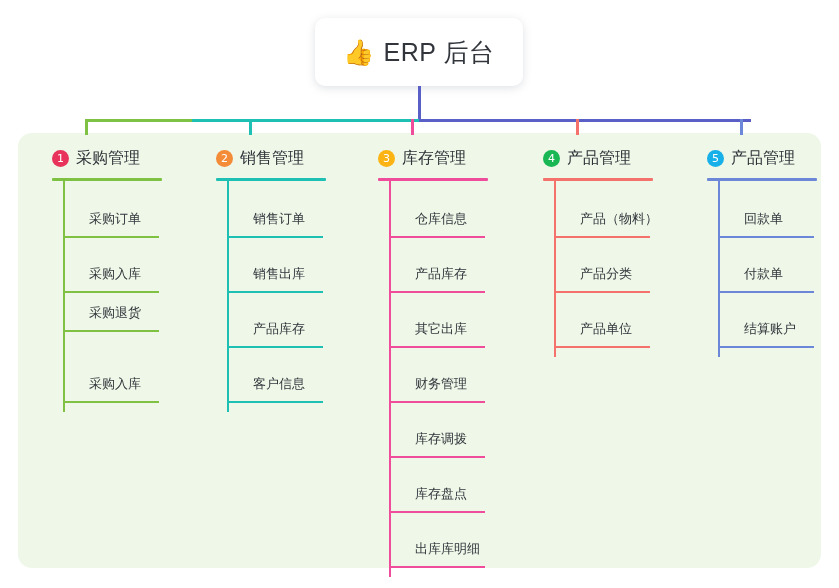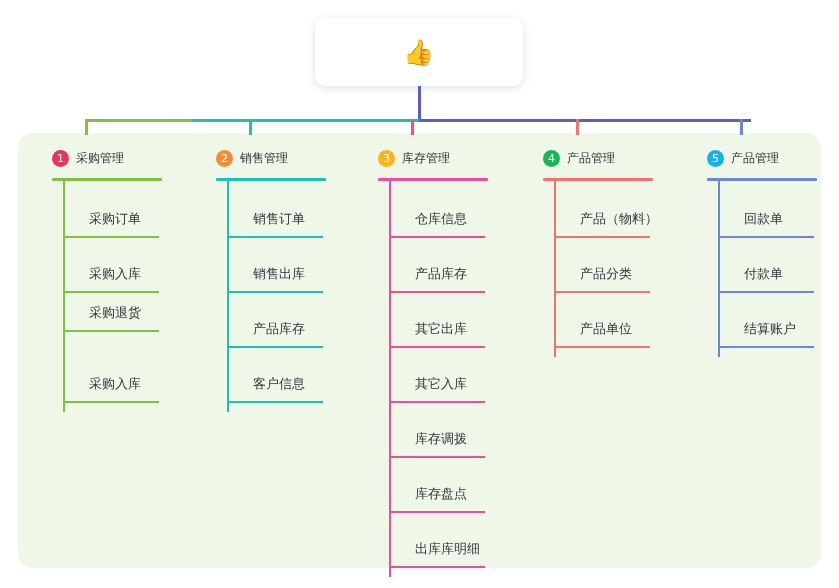--- a/index.html
+++ b/index.html
@@ -83,21 +83,21 @@
     height: 17px;
     border-radius: 50%;
     color: #ffffff;
     font-size: 11px;
     line-height: 17px;
     text-align: center;
     flex: 0 0 auto;
     font-family: "DejaVu Sans", sans-serif;
   }
   .col-title {
-    font-size: 12px;
+    font-size: 16px;
     color: #2f3339;
     white-space: nowrap;
   }
   .head-rule {
     position: absolute;
     left: 16px;
     top: 32px;
     height: 3px;
     border-radius: 1px;
   }
@@ -133,20 +133,21 @@
 </style>
 </head>
 <body>
 
 <div id="stage">
 
   <div class="panel"></div>
 
   <div class="root-card">
     <span class="root-emoji">👍</span>
+    <span class="root-title">ERP 后台</span>
   </div>
 
   <div id="connector-layer">
       <div class="seg" style="left: 418px; top: 86px; width: 3px; height: 36px; background: rgb(90, 95, 199);"></div>
       <div class="seg" style="left: 85px; top: 119px; width: 107px; height: 3px; background: rgb(127, 194, 67);"></div>
       <div class="seg" style="left: 192px; top: 119px; width: 227px; height: 3px; background: rgb(31, 192, 180);"></div>
       <div class="seg" style="left: 419px; top: 119px; width: 332px; height: 3px; background: rgb(90, 95, 199);"></div>
       <div class="seg" style="left: 85px; top: 119px; width: 3px; height: 16px; background: rgb(127, 194, 67);"></div>
       <div class="seg" style="left: 249px; top: 119px; width: 3px; height: 16px; background: rgb(31, 192, 180);"></div>
       <div class="seg" style="left: 411px; top: 119px; width: 3px; height: 16px; background: rgb(239, 77, 156);"></div>
@@ -216,21 +217,21 @@
         </div>
         <div class="leaf" style="top: 99px; width: 96px;">
           <span class="leaf-label">产品库存</span>
           <div class="leaf-rule" style="width: 96px; background: rgb(239, 77, 156);"></div>
         </div>
         <div class="leaf" style="top: 154px; width: 96px;">
           <span class="leaf-label">其它出库</span>
           <div class="leaf-rule" style="width: 96px; background: rgb(239, 77, 156);"></div>
         </div>
         <div class="leaf" style="top: 209px; width: 96px;">
-          <span class="leaf-label">其它入库</span>
+          <span class="leaf-label">财务管理</span>
           <div class="leaf-rule" style="width: 96px; background: rgb(239, 77, 156);"></div>
         </div>
         <div class="leaf" style="top: 264px; width: 96px;">
           <span class="leaf-label">库存调拨</span>
           <div class="leaf-rule" style="width: 96px; background: rgb(239, 77, 156);"></div>
         </div>
         <div class="leaf" style="top: 319px; width: 96px;">
           <span class="leaf-label">库存盘点</span>
           <div class="leaf-rule" style="width: 96px; background: rgb(239, 77, 156);"></div>
         </div>

